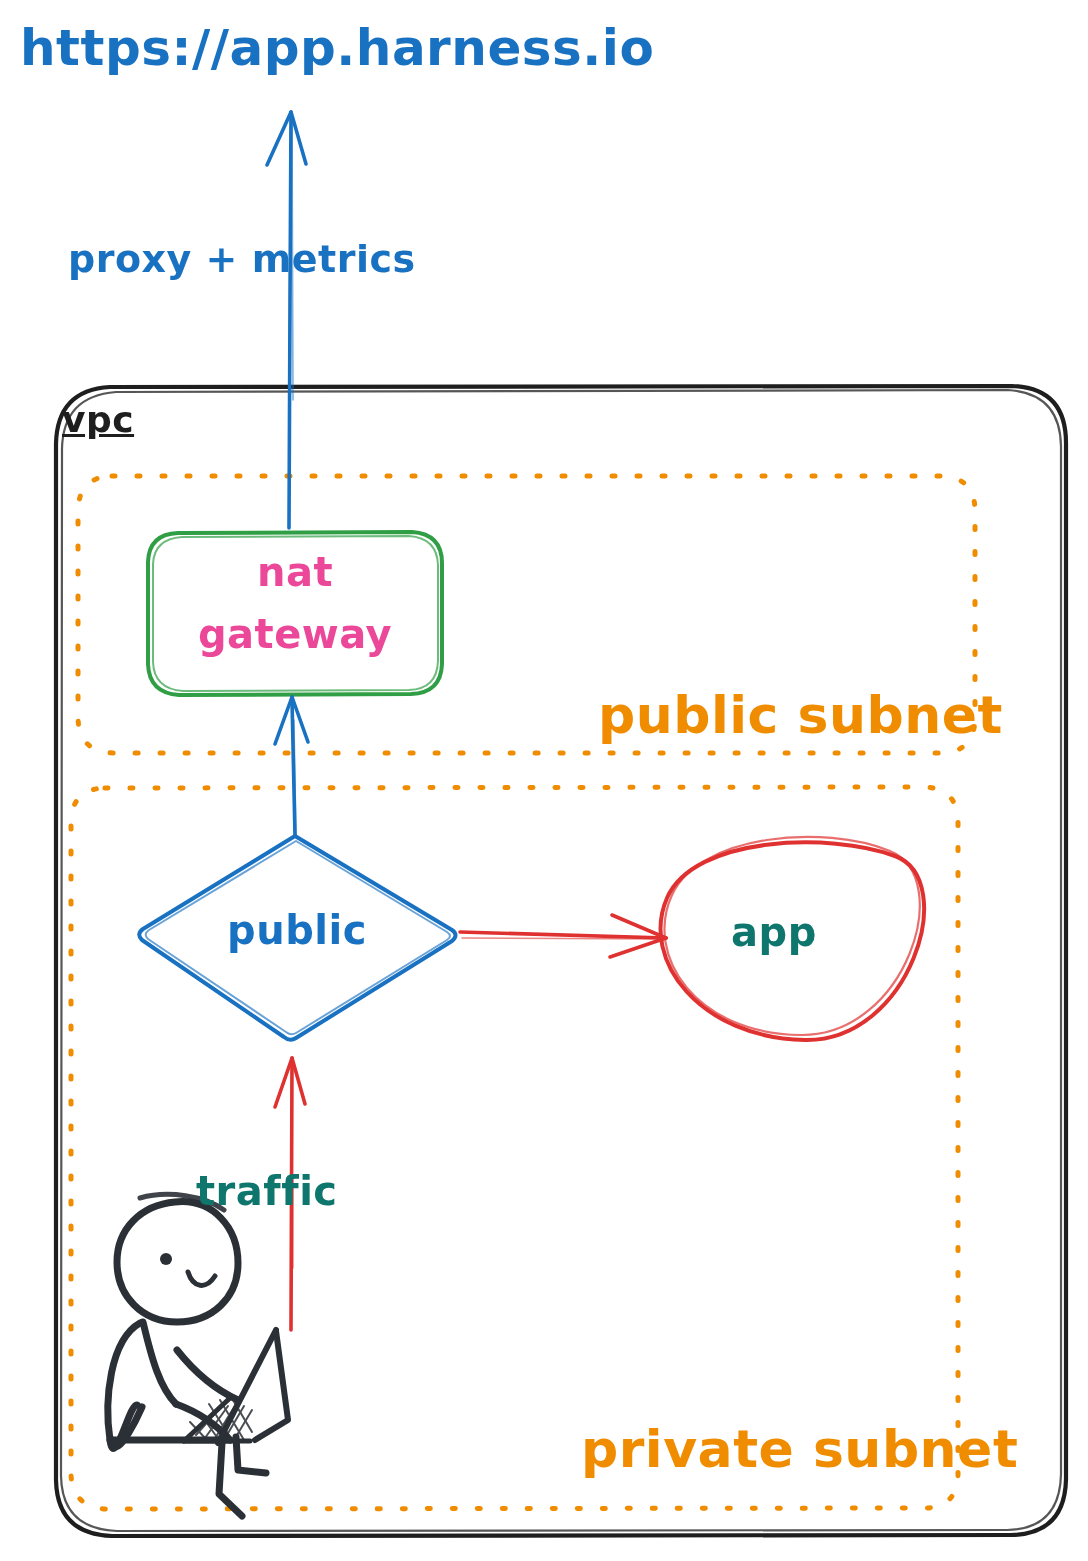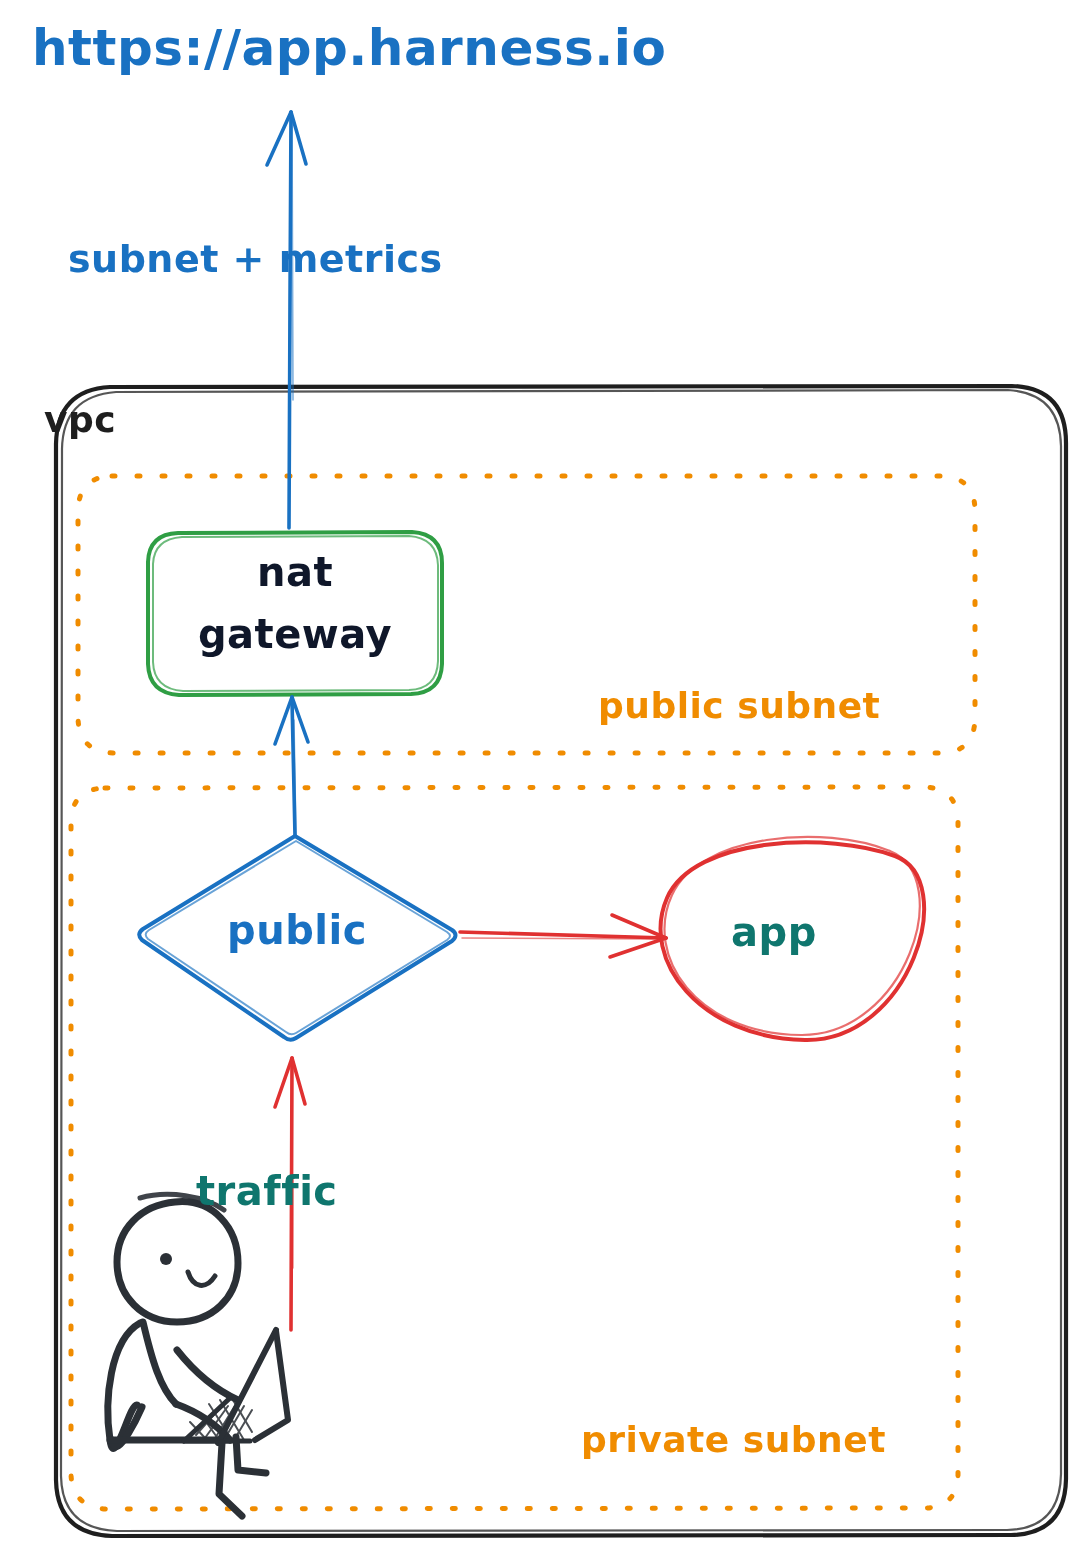--- a/index.html
+++ b/index.html
@@ -33,31 +33,31 @@
     letter-spacing: 0.5px;
     line-height: 1.12;
     user-select: none;
   }
   .lbl.center {
     text-align: center;
     transform: translateX(-50%);
   }
   
   .c-blue   { color: #1971c2; }
-  .c-green  { color: #0f172a; }
+  .c-green  { color: #ec4899; }
   .c-orange { color: #f08c00; }
   .c-red    { color: #0f766e; }
   .c-black  { color: #1e1e1e; }
 
   
   .t-url      { font-size: 50px; }
   .t-edge     { font-size: 38px; }
   .t-vpc      { font-size: 36px; }
   .t-node     { font-size: 40px; }
-  .t-subnet   { font-size: 36px; text-align: center; }
+  .t-subnet   { font-size: 52px; text-align: center; }
   .t-traffic  { font-size: 40px; margin-top: 25px; }
 </style>
 </head>
 <body>
 
 <div id="canvas">
 
   <svg id="sketch" viewBox="0 0 1088 1561" xmlns="http://www.w3.org/2000/svg">
 
     <g fill="none" stroke="#1e1e1e" stroke-width="4.2" stroke-linecap="round" stroke-linejoin="round">
@@ -174,25 +174,25 @@
         <path d="M 220 1400 L 244 1440"></path>
         <path d="M 233 1400 L 252 1432"></path>
       </g>
 
       <path d="M 222 1443 L 219 1494 L 242 1516"></path>
 
       <path d="M 236 1437 L 238 1470 L 266 1473"></path>
     </g>
   </svg>
 
-  <div class="lbl t-url c-blue" style="left:32px; top:20px;">https://app.harness.io</div>
-
-  <div class="lbl t-edge c-blue" style="left:68px; top:238px;">subnet + metrics</div>
-
-  <div class="lbl t-vpc c-black" style="left:44px; top:400px;">vpc</div>
+  <div class="lbl t-url c-blue" style="left:20px; top:20px;">https://app.harness.io</div>
+
+  <div class="lbl t-edge c-blue" style="left:68px; top:238px;">proxy + metrics</div>
+
+  <div class="lbl t-vpc c-black" style="left:62px; top:400px;text-decoration:underline;">vpc</div>
 
   <div class="lbl t-node c-green center" style="left:295px; top:550px;">nat</div>
 
   <div class="lbl t-node c-green center" style="left:295px; top:612px;">gateway</div>
 
   <div class="lbl t-subnet c-orange" style="left:598px; top:686px;">public subnet</div>
 
   <div class="lbl t-node c-blue center" style="left:297px; top:908px;">public</div>
 
   <div class="lbl t-node c-red center" style="left:774px; top:910px;">app</div>

